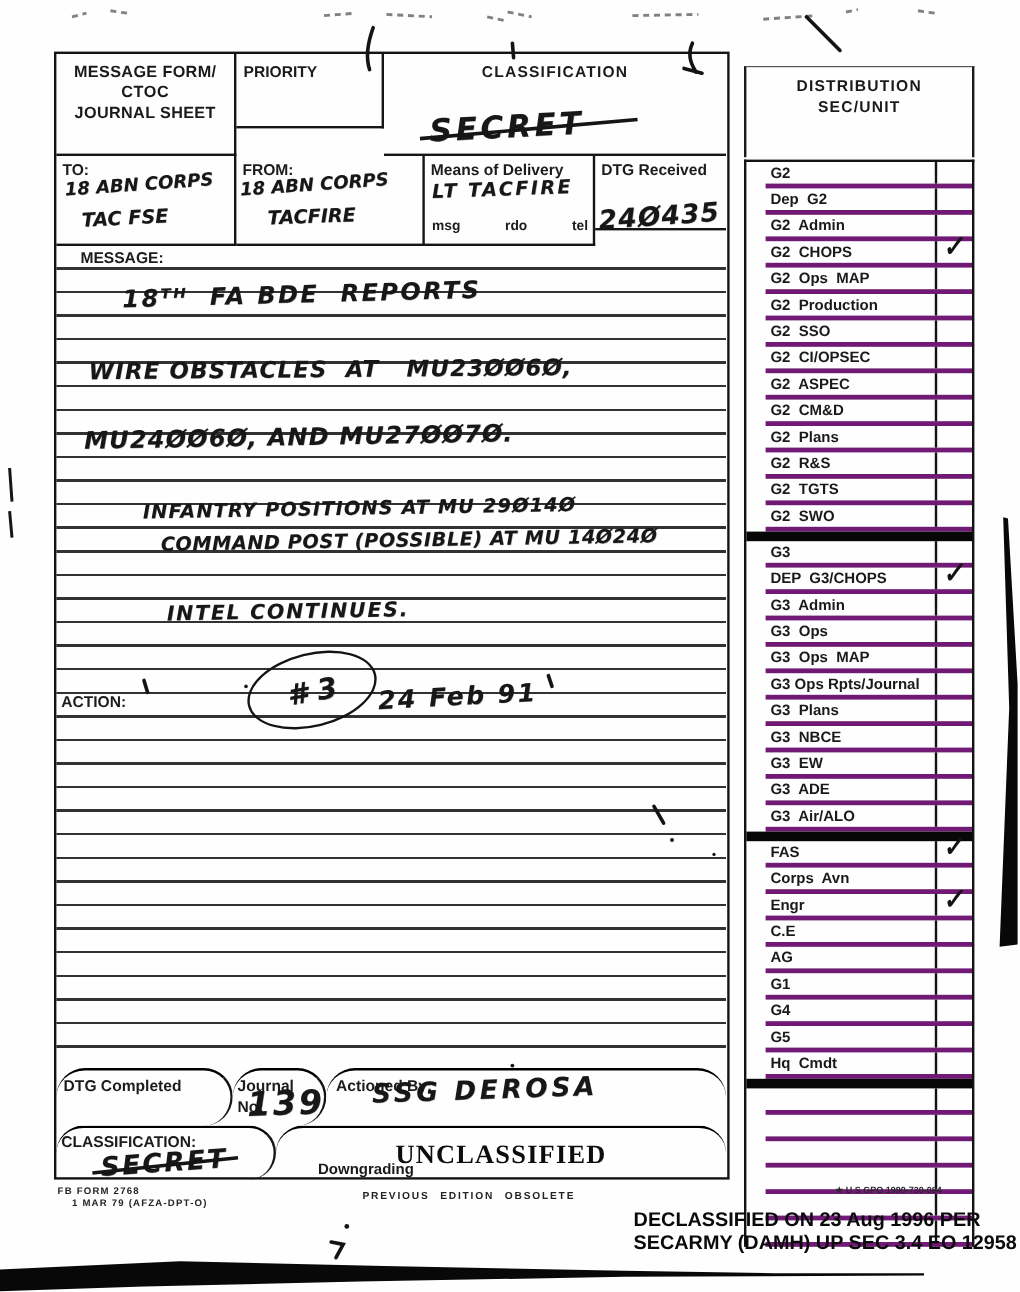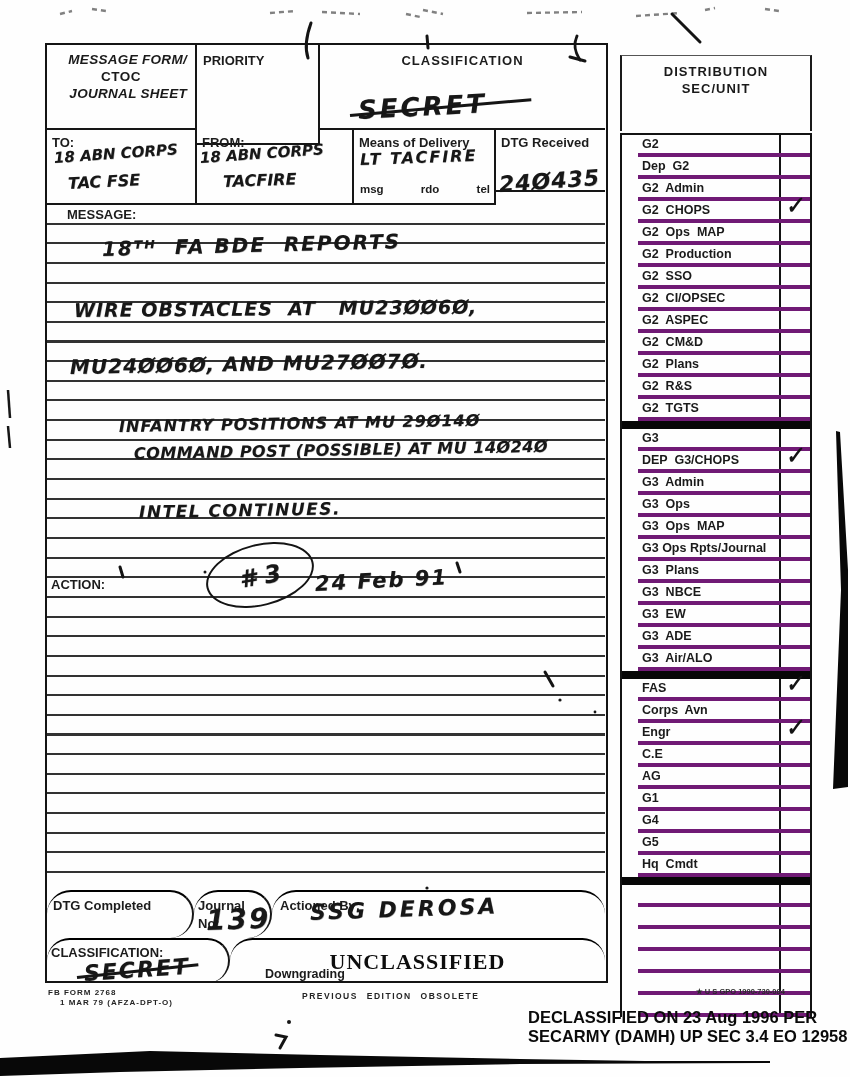--- a/index.html
+++ b/index.html
@@ -13,24 +13,24 @@
   #main-form{position:absolute;left:45px;top:43px;width:563px;height:940px;
              border:2.5px solid #141414;}
   .cell{position:absolute;}
   .b-r{border-right:2px solid #161616;}
   .b-b{border-bottom:2px solid #161616;}
   .b-t{border-top:2px solid #000000;border-radius:24px;}
   .lbl{font-size:13px;font-weight:bold;color:#1c1c1c;line-height:15px;}
   .lbl-sm{font-size:11.5px;font-weight:bold;color:#1c1c1c;}
 
   .title-box{left:0;top:0;width:150px;height:85px;padding:6px 8px;}
-  .title-box .t1,.title-box .t3{display:block;text-align:right;letter-spacing:.3px;font-style:italic;}
+  .title-box .t1,.title-box .t3{display:block;text-align:center;letter-spacing:.3px;}
   .title-box .t2{display:block;text-align:center;letter-spacing:.5px;}
   .title-box span{font-size:13.5px;font-weight:bold;line-height:17px;}
-  .priority-box{left:150px;top:0;width:123px;height:100px;padding:6px 6px;}
+  .priority-box{left:150px;top:0;width:123px;height:62px;padding:6px 6px;}
   .class-box{left:273px;top:0;width:285px;height:85px;padding:6px 0;text-align:center;}
   .class-box .lbl{letter-spacing:1px;}
 
   .to-box{left:0;top:85px;width:150px;height:75px;padding:3px 5px;}
   .from-box{left:150px;top:85px;width:157px;height:75px;padding:3px 5px;}
   .delivery-box{left:307px;top:85px;width:142px;height:75px;padding:3px 5px;}
   .dtg-box{left:449px;top:85px;width:109px;height:62px;padding:3px 5px;}
   .delivery-opts{position:absolute;left:6px;top:53px;width:130px;display:flex;
                  justify-content:space-between;}
 
@@ -268,20 +268,24 @@
           <span class="dist-check"></span>
         </div>
         <div class="dist-row">
           <span class="dist-label">G2  R&amp;S</span>
           <span class="dist-check"></span>
         </div>
         <div class="dist-row">
           <span class="dist-label">G2  TGTS</span>
           <span class="dist-check"></span>
         </div>
+        <div class="dist-row">
+          <span class="dist-label">G2  SWO</span>
+          <span class="dist-check"></span>
+        </div>
         <div class="dist-divider"></div>
         <div class="dist-row">
           <span class="dist-label">G3</span>
           <span class="dist-check"></span>
         </div>
         <div class="dist-row">
           <span class="dist-label">DEP  G3/CHOPS</span>
           <span class="dist-check">
             <span class="checkmark">✓</span>
           </span>

